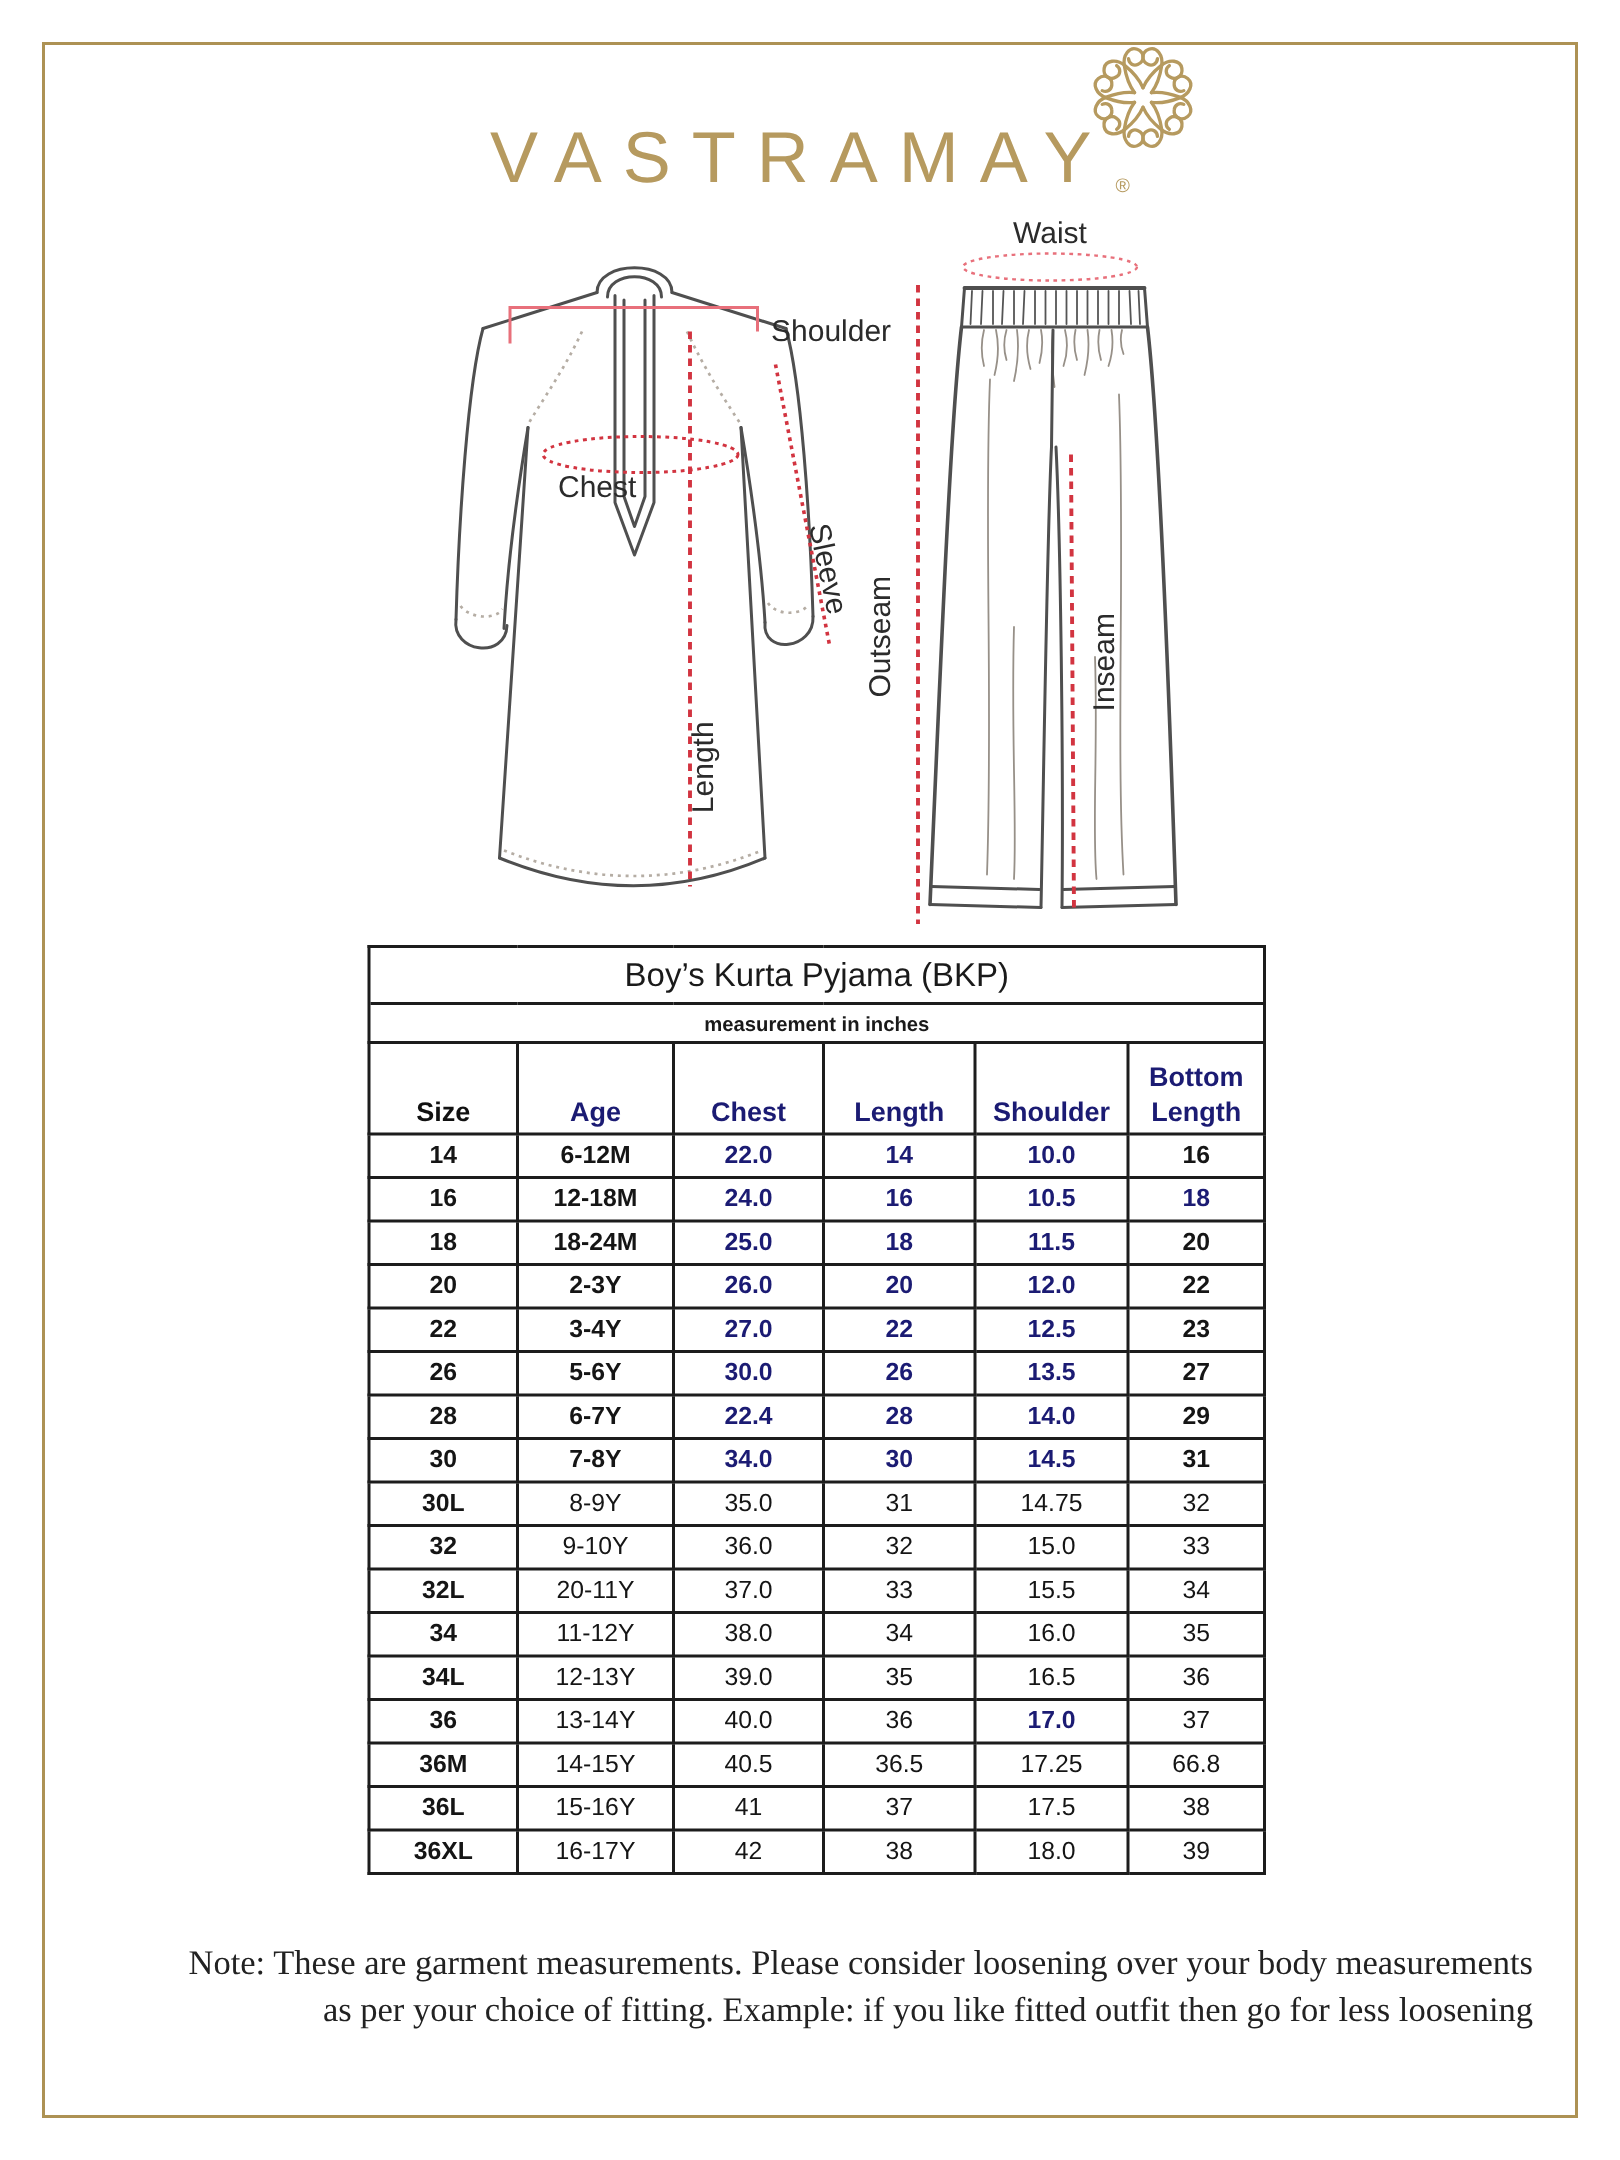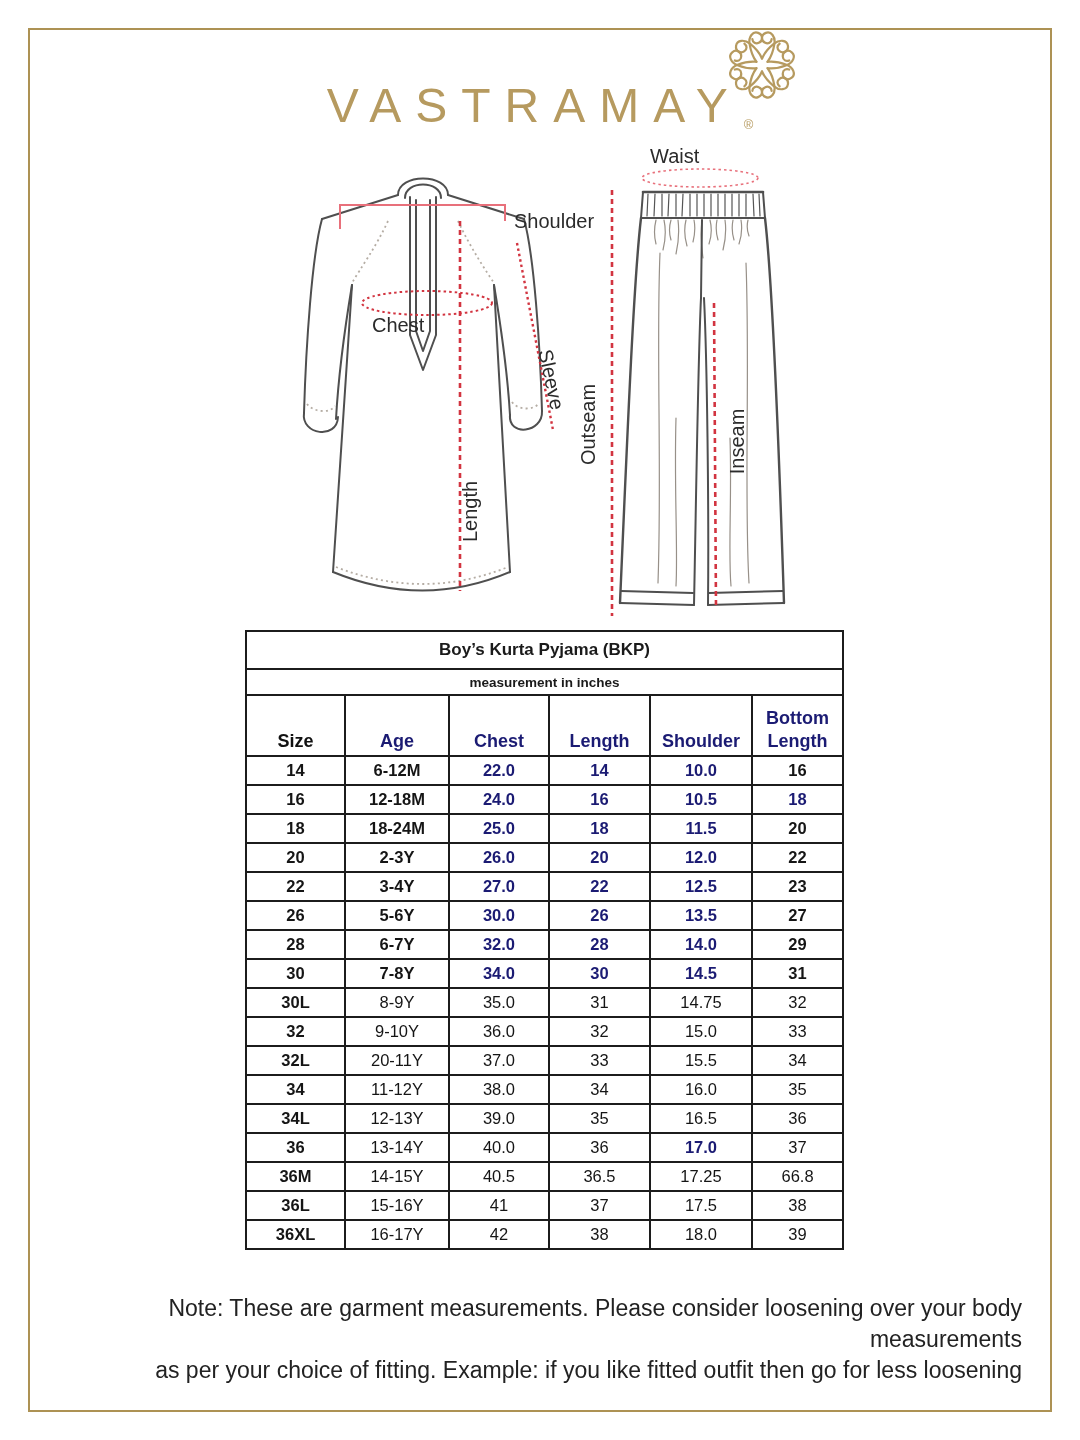--- a/index.html
+++ b/index.html
@@ -31,35 +31,35 @@
   .m-pink-dot{fill:none;stroke:var(--pink);stroke-width:1.6;stroke-dasharray:2.5 3;}
 
   .dlabel{position:absolute;font-size:20px;color:#2b2b2b;white-space:nowrap;}
   .rot-ccw{transform:rotate(-90deg);transform-origin:center;text-align:center;}
   .lbl-sleeve{transform:rotate(78deg);transform-origin:center;text-align:center;}
 
   
   table.size-chart{position:absolute;left:245px;top:630px;width:597px;
         border-collapse:collapse;table-layout:fixed;}
   table.size-chart th, table.size-chart td{border:2px solid #1c1c1c;text-align:center;padding:0;}
-  tr.title-row th{height:36px;font-size:17px;font-weight:700;border-bottom:1px solid #1c1c1c;text-align:center;}
+  tr.title-row th{height:36px;font-size:22px;font-weight:400;border-bottom:1px solid #1c1c1c;text-align:center;}
   tr.sub-row th{height:24px;font-size:13.5px;font-weight:700;}
   tr.head-row th{height:56px;font-size:18px;font-weight:700;vertical-align:bottom;
         padding-bottom:3px;color:var(--navy);line-height:1.25;}
   tr.head-row th:first-child{color:#111;border-radius:17px;}
   .col-size{width:99px}.col-age{width:104px}.col-chest{width:100px}
   .col-length{width:101px}.col-shoulder{width:102px}.col-bottom{width:91px}
   tbody td{height:27px;font-size:16.5px;font-weight:400;color:#151515;line-height:1;}
   tbody td:first-child{font-weight:700;}
   tbody tr.strong td{font-weight:700;}
   tbody td.nv{color:var(--navy);font-weight:700;}
 
   
   .note{position:absolute;left:48px;top:1293px;width:974px;text-align:right;
-        font-size:23px;line-height:31px;color:#222;}
+        font-size:23px;line-height:31px;color:#222;font-family:Liberation Serif, serif;}
 </style>
 </head>
 <body>
 
 <div class="page">
 
   <div class="frame"></div>
 
   <div class="logo">
     <span class="logo-inner">
@@ -148,21 +148,21 @@
     <path class="g-line" d="M110,447 L186,445 M111,435 L185,433"></path>
 
     <path class="g-thin" d="M62,95 C58,190 64,310 60,425 M78,260 C76,330 80,390 78,428"></path>
     <path class="g-thin" d="M148,105 C152,210 146,340 151,425 M132,280 C134,340 130,395 133,428"></path>
 
     <ellipse class="m-pink-dot" cx="102" cy="20" rx="58" ry="9"></ellipse>
     <path class="m-red" d="M14,32 L14,458"></path>
     <path class="m-red" d="M116,145 L118,450"></path>
   </svg>
 
-  <div class="dlabel" style="left:650px;top:145px;width:100px;text-align:left;">Waist</div>
+  <div class="dlabel" style="left:650px;top:145px;width:100px;text-align:center;">Waist</div>
   <div class="dlabel" style="left:514px;top:210px;">Shoulder</div>
   <div class="dlabel" style="left:372px;top:314px;">Chest</div>
   <div class="dlabel lbl-sleeve" style="left:511px;top:368px;width:80px;">Sleeve</div>
   <div class="dlabel rot-ccw" style="left:425px;top:500px;width:90px;">Length</div>
   <div class="dlabel rot-ccw" style="left:533px;top:413px;width:110px;">Outseam</div>
   <div class="dlabel rot-ccw" style="left:687px;top:430px;width:100px;">Inseam</div>
 
   <table class="size-chart">
     <colgroup>
       <col class="col-size">
@@ -233,21 +233,21 @@
           <td>26</td>
           <td>5-6Y</td>
           <td class="nv">30.0</td>
           <td class="nv">26</td>
           <td class="nv">13.5</td>
           <td>27</td>
         </tr>
         <tr class="strong">
           <td>28</td>
           <td>6-7Y</td>
-          <td class="nv">32.0</td>
+          <td class="nv">22.4</td>
           <td class="nv">28</td>
           <td class="nv">14.0</td>
           <td>29</td>
         </tr>
         <tr class="strong">
           <td>30</td>
           <td>7-8Y</td>
           <td class="nv">34.0</td>
           <td class="nv">30</td>
           <td class="nv">14.5</td>

